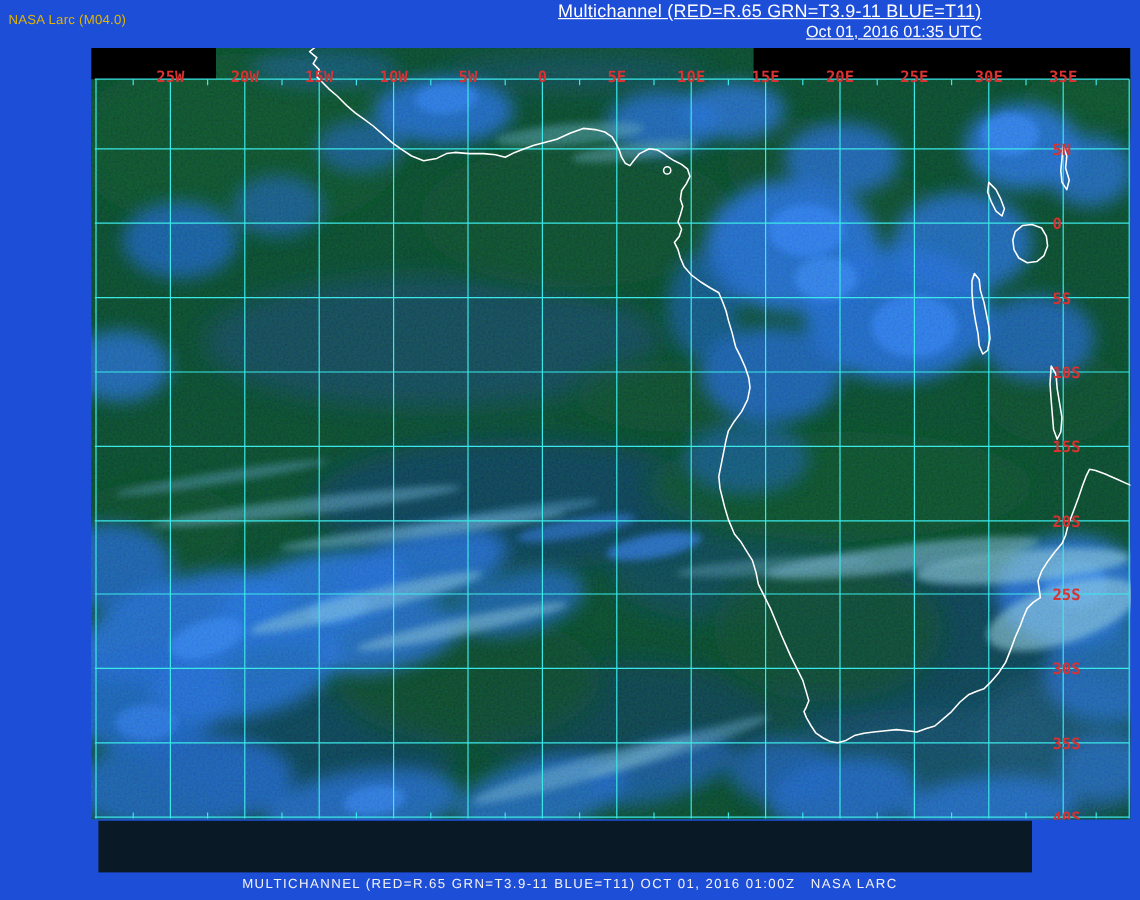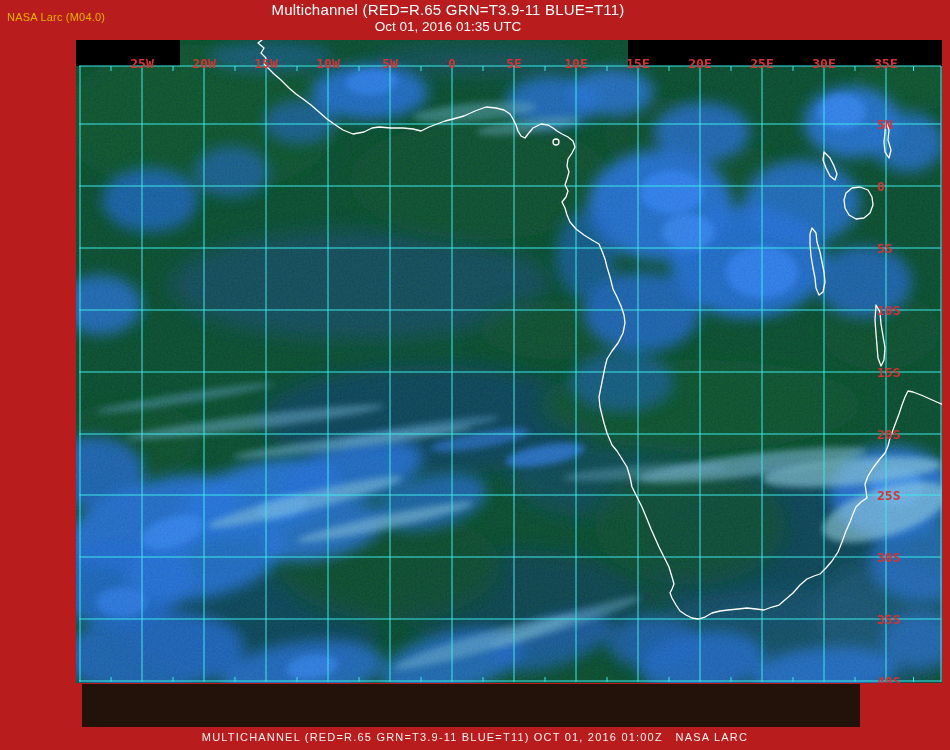--- a/index.html
+++ b/index.html
@@ -1,19 +1,19 @@
 <!DOCTYPE html>
 <html><head>
 <meta charset="utf-8">
 <style>
   html,body{margin:0;padding:0;background:#000;}
-  #stage{position:relative;width:950px;height:750px;background:#b91c1c;overflow:hidden;
+  #stage{position:relative;width:950px;height:750px;background:#1d4ed8;overflow:hidden;
          font-family:"Liberation Sans",sans-serif;}
   #credit{position:absolute;left:7px;top:11px;font-size:11px;letter-spacing:.2px;color:#e2b400;}
-  #titles{position:absolute;left:78px;top:1px;width:740px;text-align:center;color:#fff;}
+  #titles{position:absolute;left:78px;top:1px;width:740px;text-align:right;color:#fff;text-decoration:underline;}
   #title-main{font-size:15px;line-height:18px;letter-spacing:.2px;}
   #title-sub{font-size:13.5px;line-height:16px;}
   #map-svg{position:absolute;left:76px;top:40px;}
   #below-band{position:absolute;left:82px;top:684px;width:778px;height:43px;background:#071007;opacity:.85;}
   #caption{position:absolute;left:0;top:731px;width:950px;text-align:center;color:#f2f2f2;
            font-family:Liberation Sans, sans-serif;font-size:11px;
            letter-spacing:1.2px;white-space:pre;}
   .grid-line{stroke:#3be9e9;stroke-width:1;}
   .tick{stroke:#3be9e9;stroke-width:1;}
   .geo-label{font-family:"DejaVu Sans Mono","Liberation Mono",monospace;font-weight:bold;

